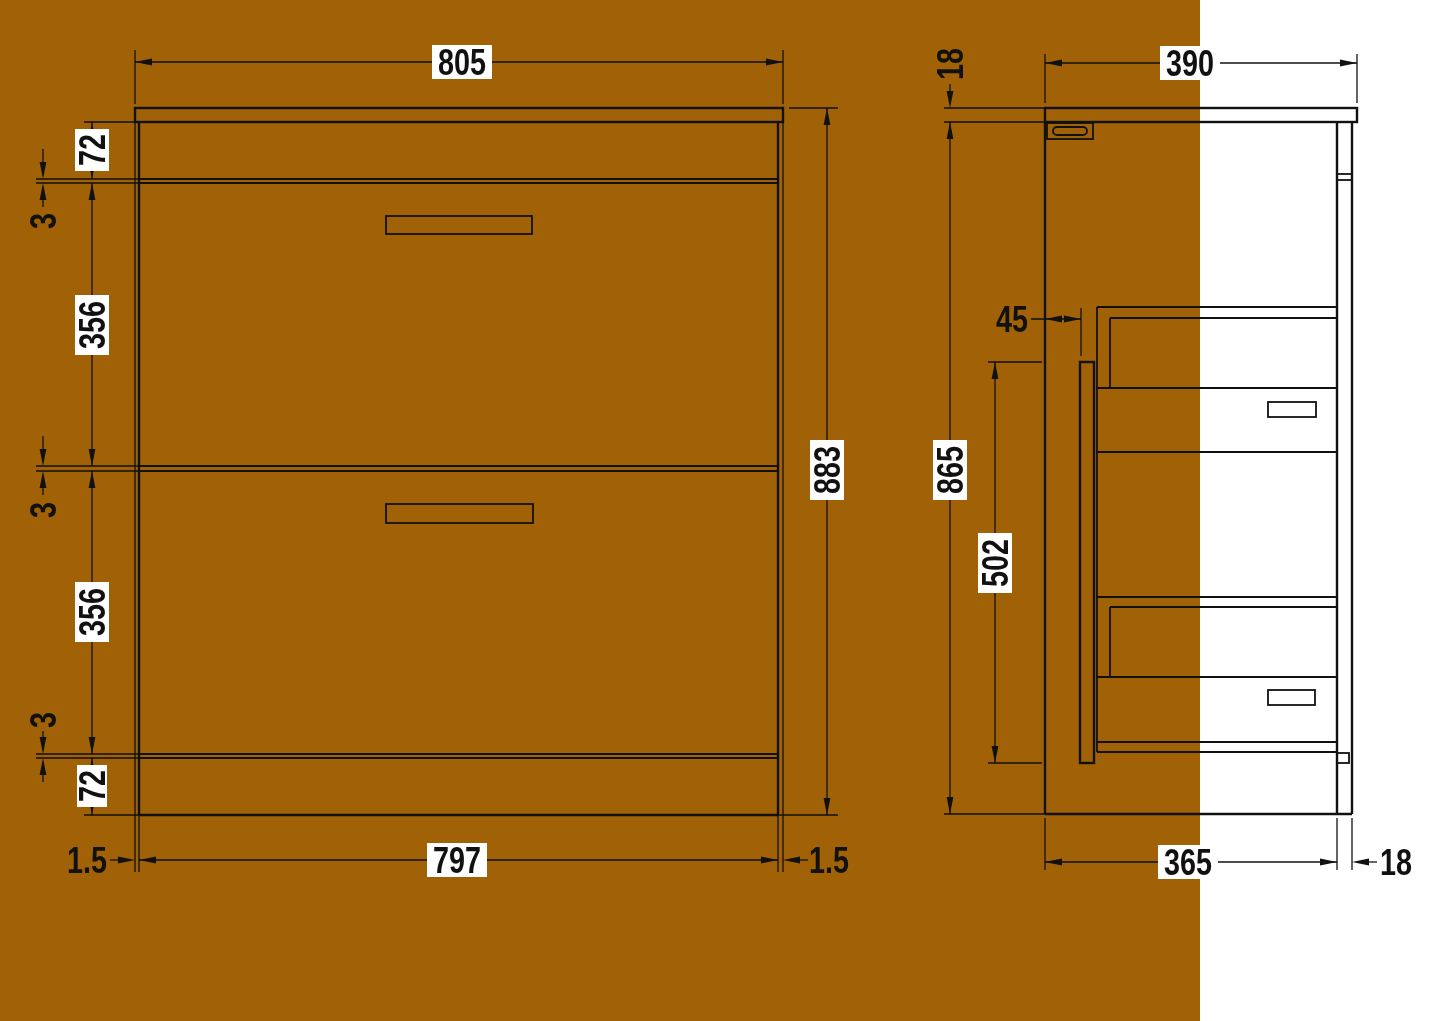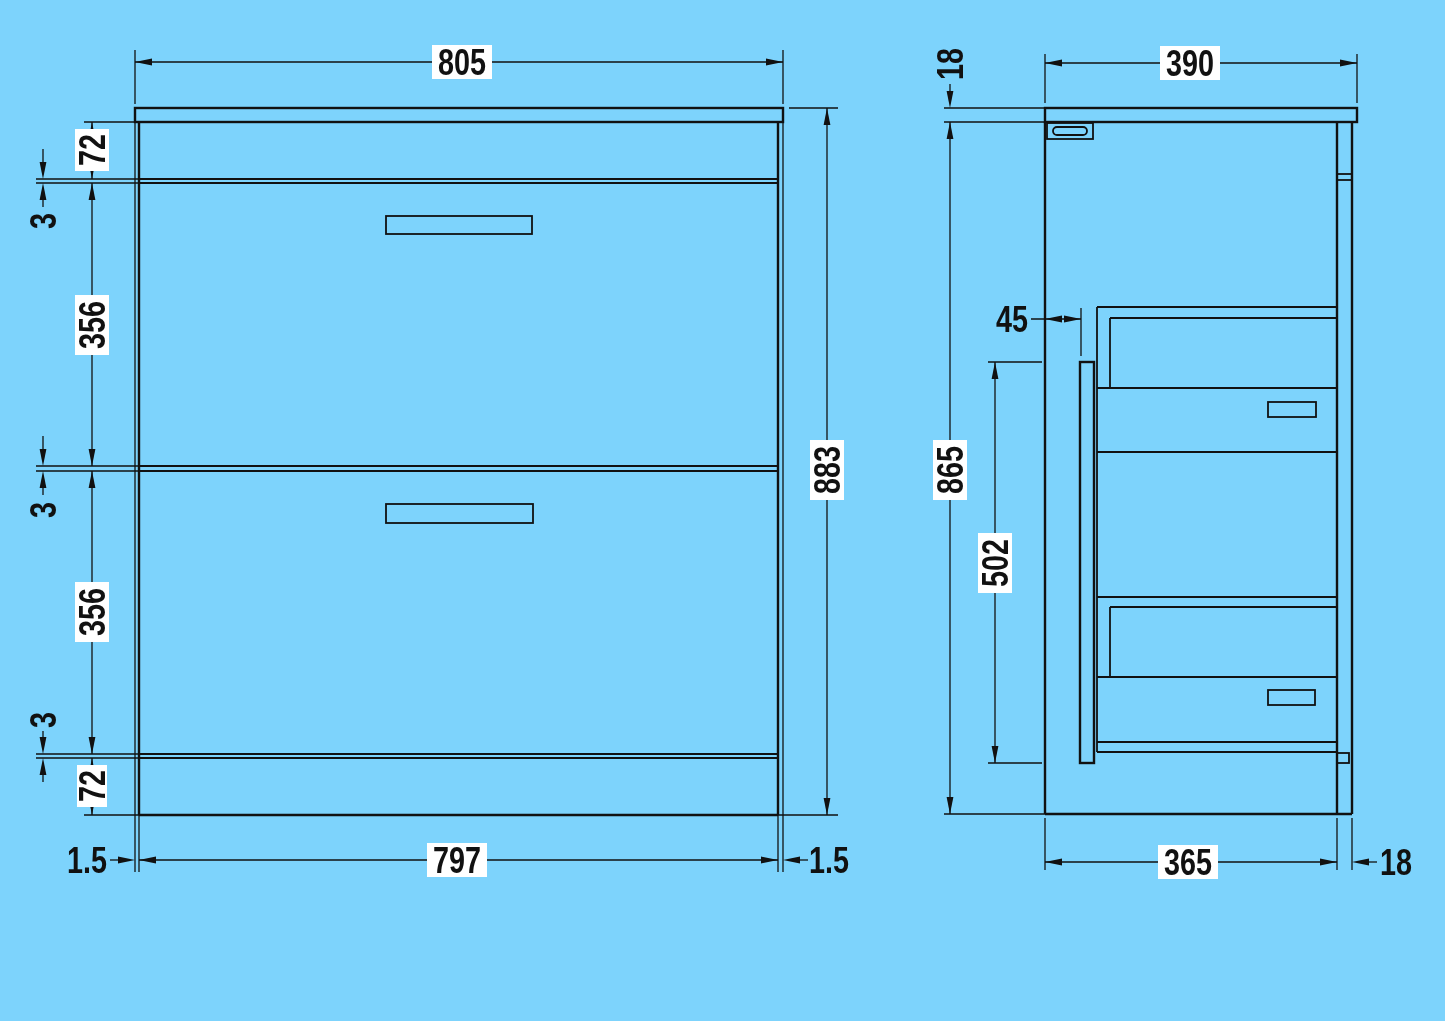--- a/index.html
+++ b/index.html
@@ -2,23 +2,23 @@
 <html><head>
 <meta charset="utf-8">
 <style>
   html, body {
     margin: 0;
     padding: 0;
     background: #ffffff;
   }
   .canvas {
     position: relative;
-    width: 1445px;
+    width: 1200px;
     height: 1021px;
-    background: #7dd3fc;
+    background: #a16207;
     font-family: "Liberation Sans", sans-serif;
   }
   svg text {
     font-family: "Liberation Sans", sans-serif;
     font-weight: 700;
     font-size: 37px;
     fill: #111111;
   }
   .objline  { stroke: #111111; stroke-width: 2.4; fill: none; }
   .objline2 { stroke: #111111; stroke-width: 1.8; fill: none; }

